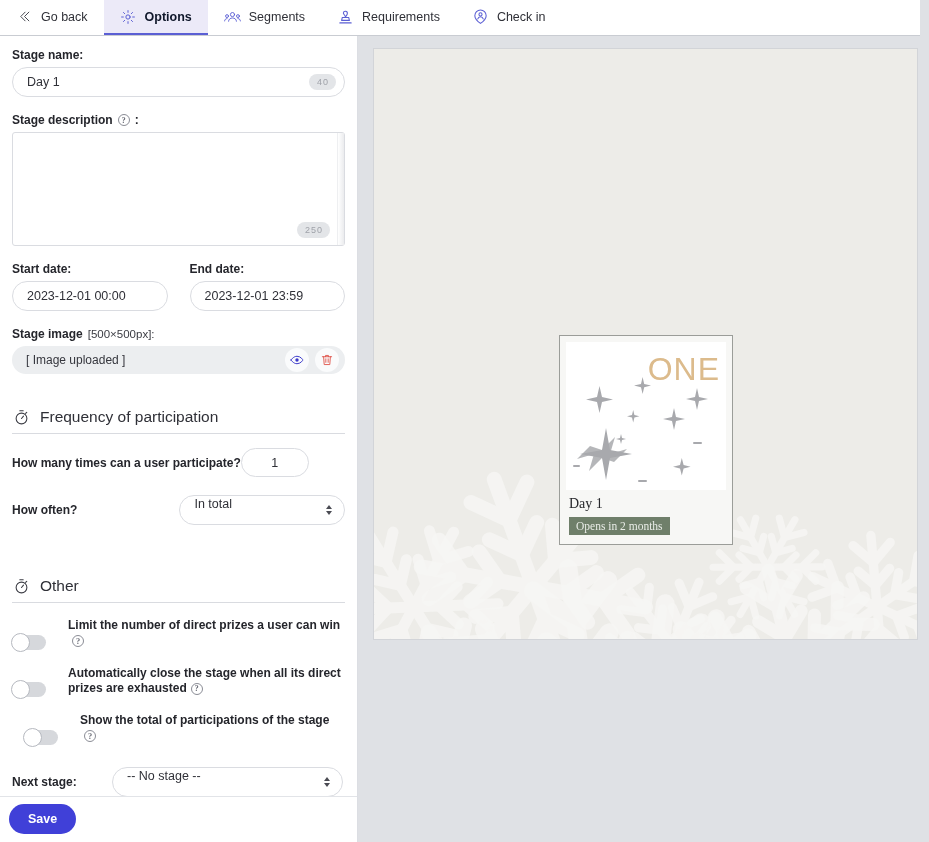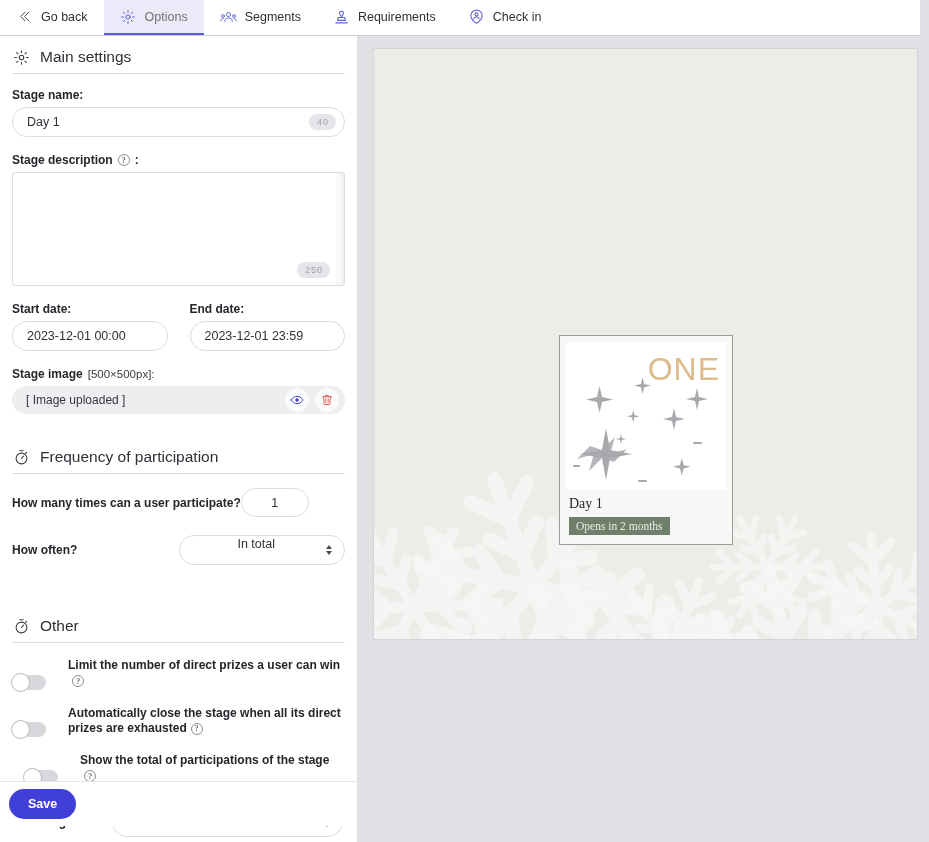--- a/index.html
+++ b/index.html
@@ -28,22 +28,22 @@
     display: flex; align-items: center; gap: 8px;
     padding: 0 16px;
     font-size: 12.5px;
     color: #2f3037;
     cursor: pointer;
     border-bottom: 2px solid transparent;
     white-space: nowrap;
   }
   .tab.active {
     background: #eceaf8;
-    color: #737373;
-    font-weight: normal;
+    color: #0f172a;
+    font-weight: bold;
     border-bottom-color: #5b5fd4;
   }
   .tab .tico { display: flex; align-items: center; justify-content: center; width: 17px; height: 17px; }
   .tab .tico svg { display: block; }
 
   
   .formpanel {
     position: absolute; top: 36px; left: 0;
     width: 358px; height: 806px;
     background: #ffffff;
@@ -143,21 +143,20 @@
   }
   .select-pill {
     position: relative;
     height: 30px;
     border: 1px solid #dadce1; border-radius: 16px;
     background: #fff;
     display: flex; align-items: center;
     padding: 0 26px 12px 14px;
     font-size: 12.5px; color: #2f3037;
     cursor: pointer;
-    justify-content: center;
   }
   .select-pill .caret {
     position: absolute; right: 12px; top: 50%; transform: translateY(-50%);
     display: flex; flex-direction: column; gap: 2px; align-items: center;
   }
   .select-pill .caret i {
     width: 0; height: 0; border-left: 3.5px solid transparent; border-right: 3.5px solid transparent;
   }
   .select-pill .caret i.up { border-bottom: 4px solid #4a4b53; }
   .select-pill .caret i.dn { border-top: 4px solid #4a4b53; }
@@ -174,21 +173,21 @@
     background: #ffffff; border: 1px solid #b6b9c0;
   }
   .toggle-label {
     font-size: 12px; font-weight: bold; color: #25262c;
     line-height: 1.32; padding-top: 1px;
     display: inline;
   }
   .toggle-label .qmark { vertical-align: 1px; margin-left: 4px; }
 
   .savebar {
-    position: absolute; left: 0; bottom: 16px;
+    position: absolute; left: 0; bottom: 1px;
     width: 358px; height: 45px;
     background: #fff;
     border-top: 1px solid #e2e4e8;
     display: flex; align-items: center; padding-left: 9px;
   }
   .save-btn {
     width: 67px; height: 30px; border-radius: 15px;
     background: #4040d8; color: #fff;
     font-size: 12.5px; font-weight: bold;
     display: flex; align-items: center; justify-content: center;
@@ -304,29 +303,20 @@
           <path d="M8.2 15.4c.5-2 1.9-3 3.8-3s3.3 1 3.8 3"></path>
         </svg>
       </span>
       <span>Check in</span>
     </div>
   </div>
 
   <div class="formpanel">
     <div class="formbody">
 
-      <div class="section-head">
-        <span class="shicon">
-          <svg width="17" height="17" viewBox="0 0 24 24" fill="none" stroke="#3b3c44" stroke-width="1.5" stroke-linecap="round" stroke-linejoin="round">
-            <circle cx="12" cy="12" r="3.2"></circle>
-            <path d="M12 2.4v2.6M12 19v2.6M21.6 12H19M5 12H2.4M18.8 5.2l-1.8 1.8M7 17l-1.8 1.8M18.8 18.8L17 17M7 7L5.2 5.2"></path>
-          </svg>
-        </span>
-        <span class="shtitle">Main settings</span>
-      </div>
 
       <div class="field-label">
         <span>Stage name:</span>
       </div>
       <div class="pill-input" style="margin-bottom:16px;">
         <span>Day 1</span>
         <span class="counter-pill">40</span>
       </div>
 
       <div class="field-label">

